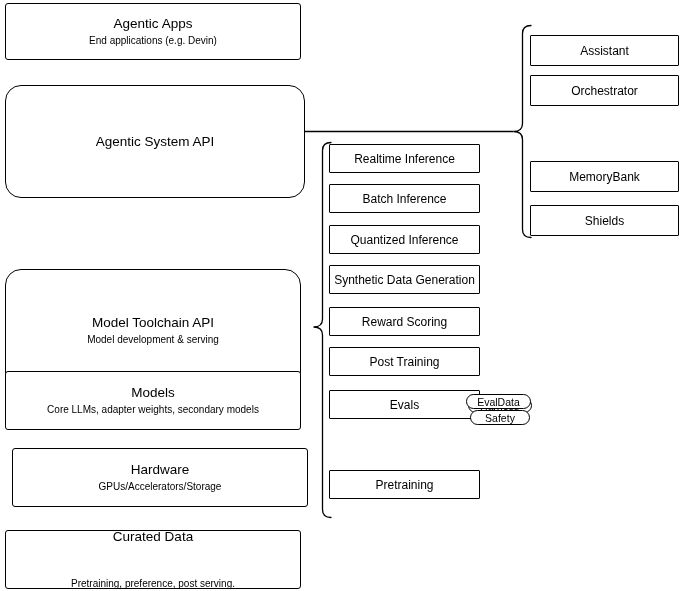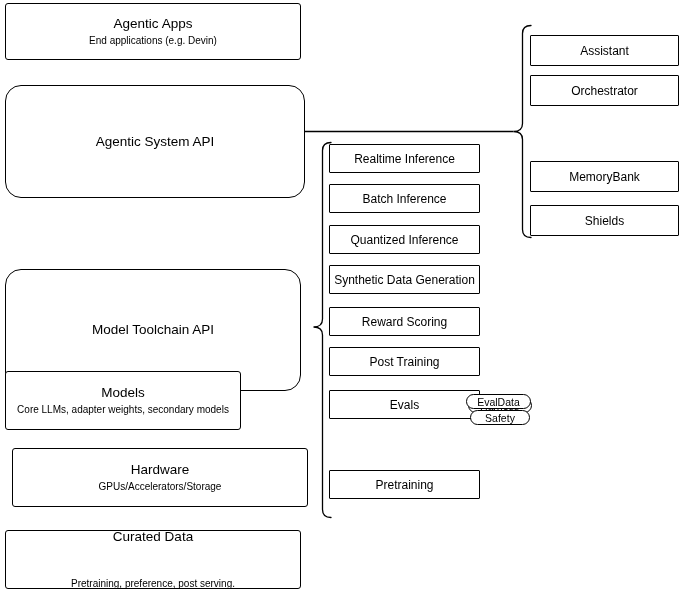--- a/index.html
+++ b/index.html
@@ -40,23 +40,24 @@
     <div class="title">Agentic Apps</div>
     <div class="subtitle">End applications (e.g. Devin)</div>
   </div>
 
   <div class="node r-lg" style="left:5px;top:85px;width:300px;height:113px;">
     <div class="title">Agentic System API</div>
   </div>
 
   <div class="node r-lg" style="left:5px;top:241px;width:296px;height:122px;margin-top:28px;">
     <div class="title">Model Toolchain API</div>
+    <div class="subtitle">Model development &amp; serving</div>
   </div>
 
-  <div class="node r-sm" style="left:5px;top:371px;width:236px;height:59px;">
+  <div class="node r-sm" style="left:5px;top:371px;width:296px;height:59px;">
     <div class="title">Models</div>
     <div class="subtitle">Core LLMs, adapter weights, secondary models</div>
   </div>
 
   <div class="node r-sm" style="left:5px;top:448px;width:296px;height:59px;margin-left:7px;">
     <div class="title">Hardware</div>
     <div class="subtitle">GPUs/Accelerators/Storage</div>
   </div>
 
   <div class="node r-sm" style="left:5px;top:530px;width:296px;height:59px;gap:30px;">

